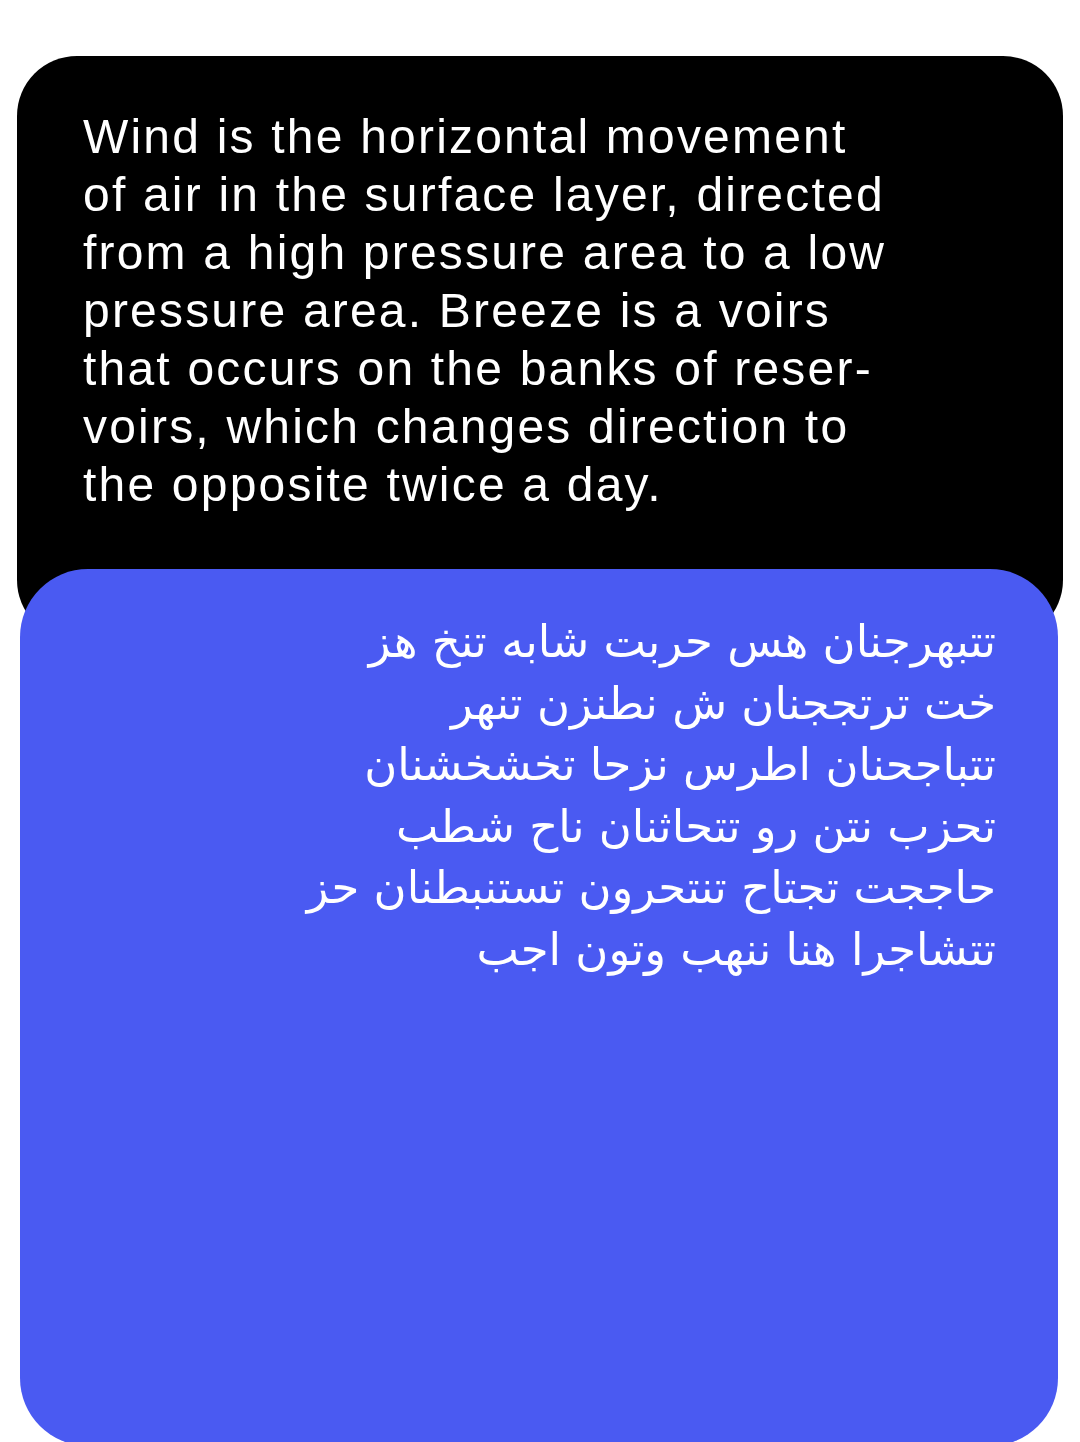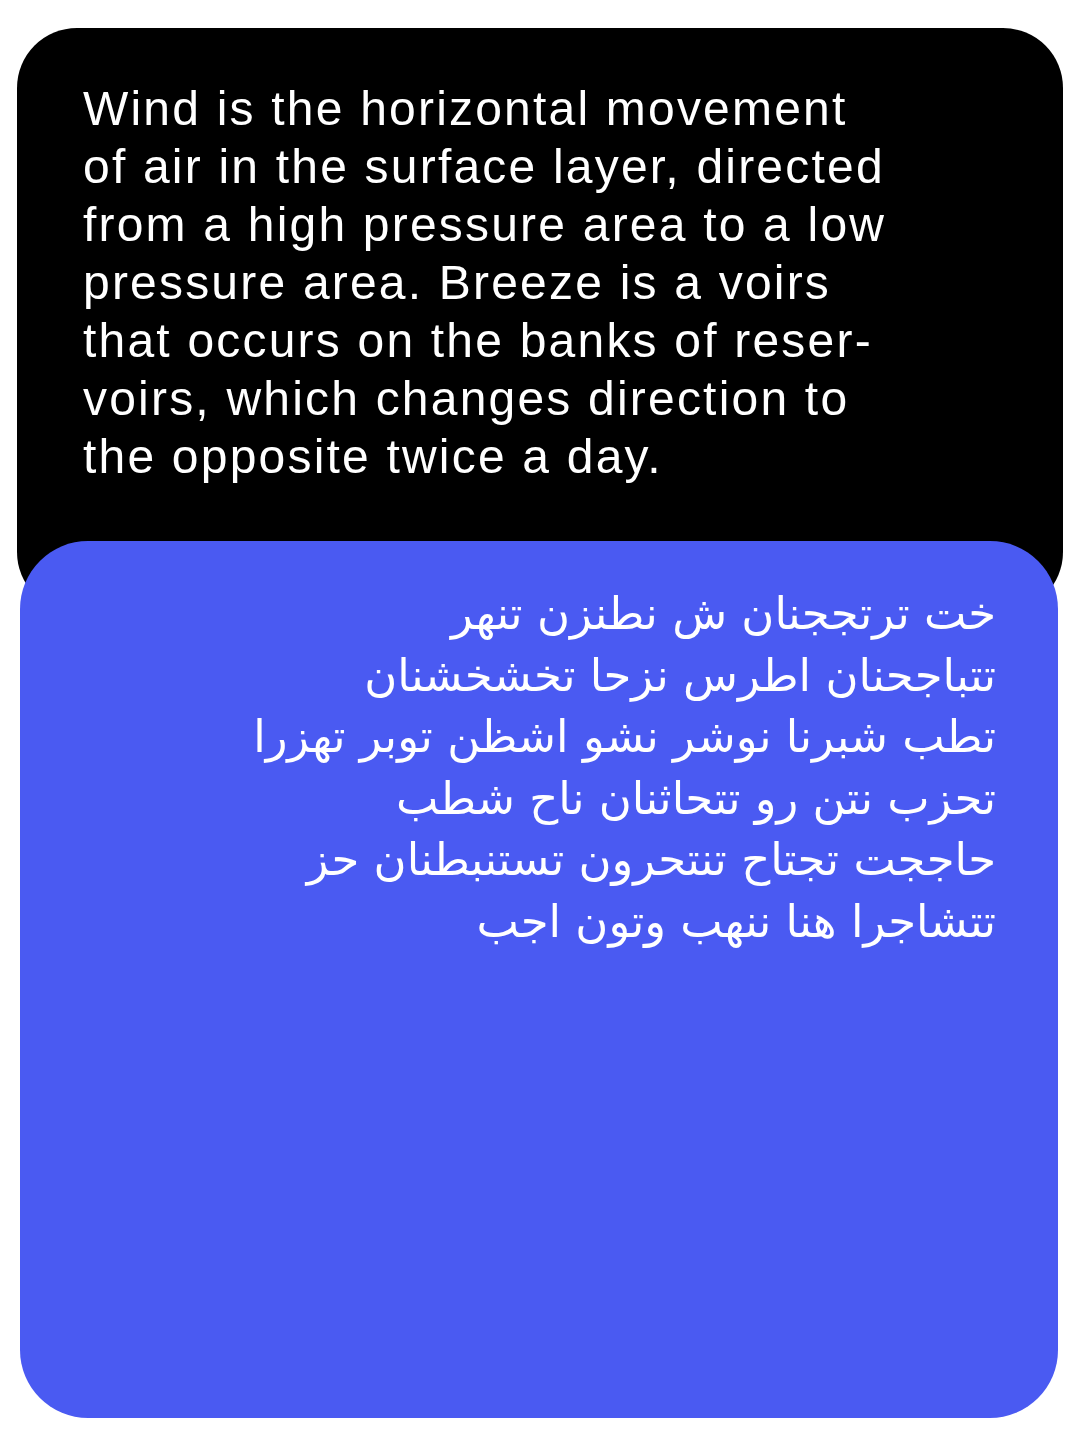--- a/index.html
+++ b/index.html
@@ -11,20 +11,21 @@
     position: relative;
     width: 1080px;
     height: 1442px;
     background: #ffffff;
     overflow: hidden;
     font-family: "Liberation Sans", sans-serif;
   }
   .card {
     position: absolute;
     box-sizing: border-box;
+    margin-top: 28px;
   }
   .card-black {
     left: 17px;
     top: 28px;
     width: 1046px;
     height: 584px;
     background: #000000;
     border-radius: 60px;
     padding: 52px 64px 0 66px;
   }
@@ -72,22 +73,22 @@
       <span class="text-line">from a high pressure area to a low</span>
       <span class="text-line">pressure area. Breeze is a voirs</span>
       <span class="text-line">that occurs on the banks of reser-</span>
       <span class="text-line">voirs, which changes direction to</span>
       <span class="text-line">the opposite twice a day.</span>
     </div>
   </div>
 
   <div class="card card-blue" dir="rtl" style="background: rgb(74, 90, 242); color: rgb(255, 255, 255);">
     <div class="ar-text">
+      <span class="text-line">تتبهرجنان هس حربت شابه تنخ هز</span>
       <span class="text-line">خت ترتججنان ش نطنزن تنهر</span>
       <span class="text-line">تتباجحنان اطرس نزحا تخشخشنان</span>
-      <span class="text-line">تطب شبرنا نوشر نشو اشظن توبر تهزرا</span>
       <span class="text-line">تحزب نتن رو تتحاثنان ناح شطب</span>
       <span class="text-line">حاججت تجتاح تنتحرون تستنبطنان حز</span>
       <span class="text-line">تتشاجرا هنا ننهب وتون اجب</span>
     </div>
   </div>
 
 </div>
 
 </body></html>

